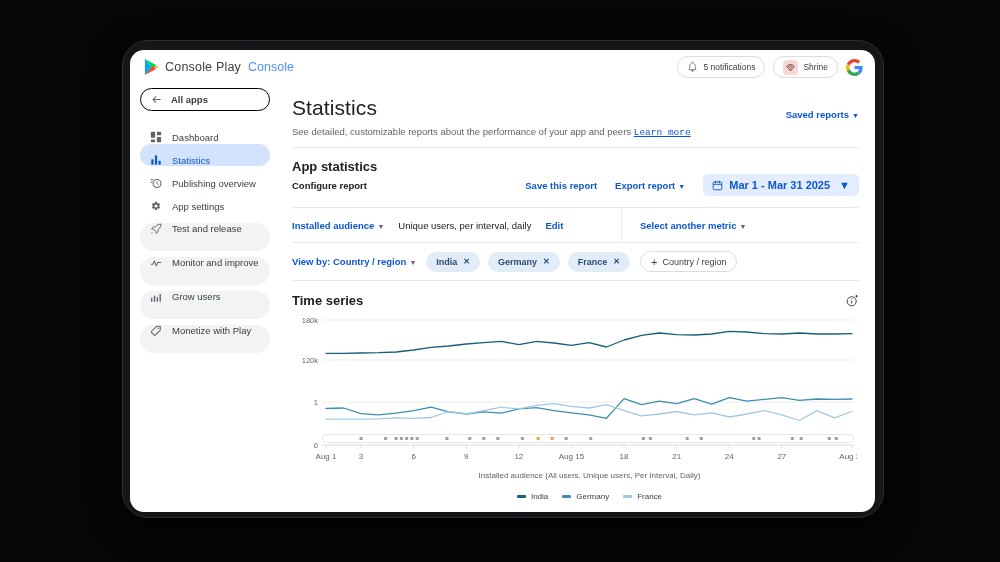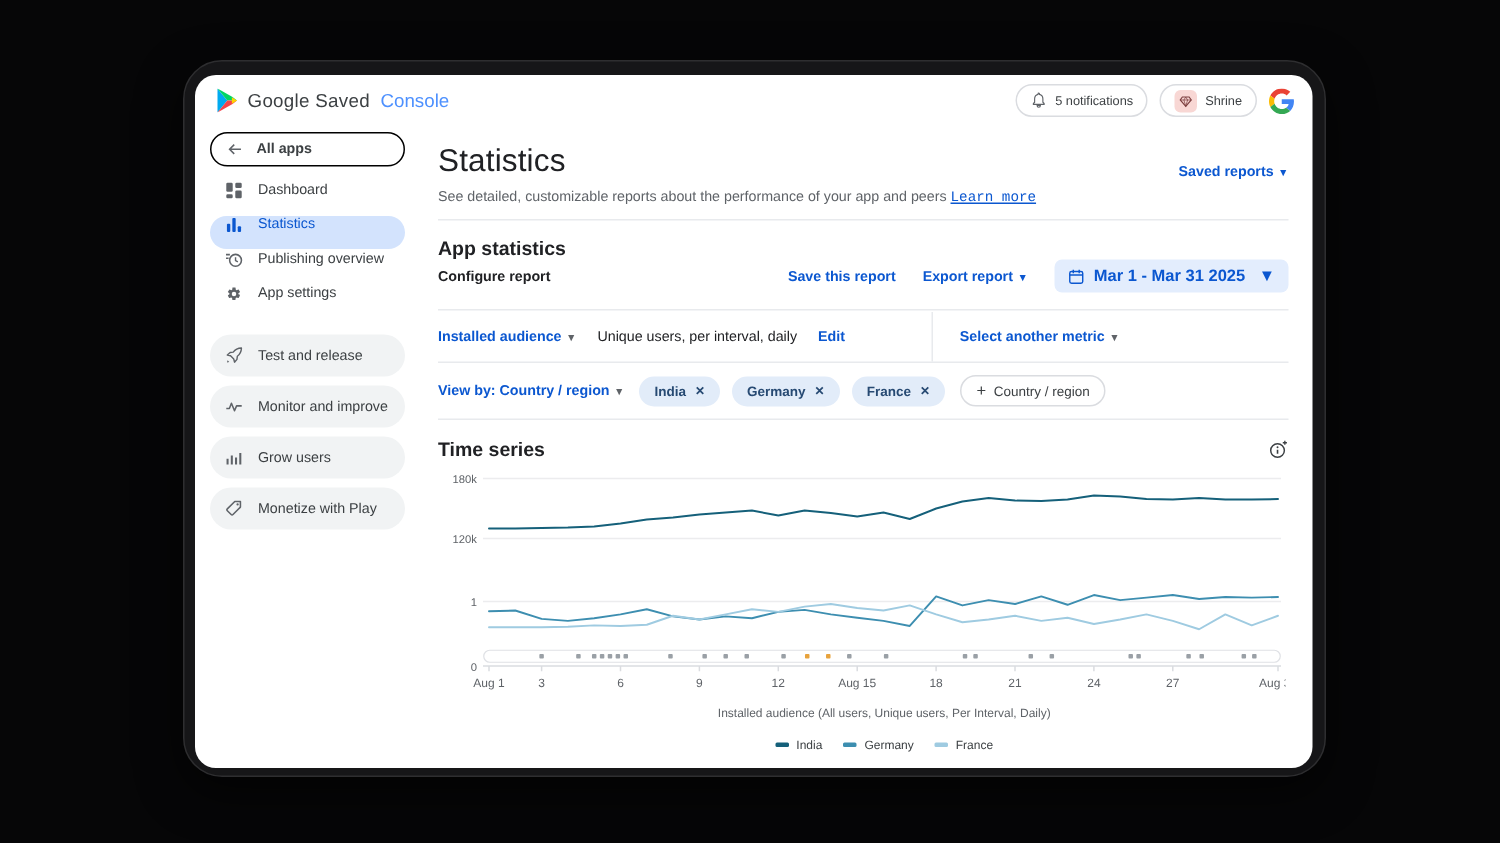--- a/index.html
+++ b/index.html
@@ -18,24 +18,24 @@
   .pill-label { font-size:8.5px; color:#3c4043; }
   .app-chip-icon { width:15px; height:15px; background:#f8d7d4; border-radius:4px; display:flex; align-items:center; justify-content:center; }
   .icon { display:inline-flex; align-items:center; justify-content:center; color:#5f6368; }
   .icon svg { display:block; }
 
   
   .body-row { display:flex; height:428px; }
   .sidebar { width:148px; padding:4px 8px 0 10px; flex:none; }
   .all-apps { display:flex; align-items:center; gap:9px; height:23px; border:1px solid #000000; border-radius:12px; padding:0 10px; margin-bottom:10px; cursor:pointer; }
   .all-apps span { font-size:9.5px; font-weight:bold; color:#3c4043; }
-  .nav-item { display:flex; align-items:flex-start; gap:10px; height:22px; border-radius:11px; padding:0 10px; font-size:9.5px; color:#3c4043; cursor:pointer; margin-bottom:1px; }
+  .nav-item { display:flex; align-items:flex-end; gap:10px; height:22px; border-radius:11px; padding:0 10px; font-size:9.5px; color:#3c4043; cursor:pointer; margin-bottom:1px; }
   .nav-item.selected { background:#d3e3fd; color:#0b57d0; }
   .nav-item.selected .icon { color:#0b57d0; }
-  .nav-group { display:flex; align-items:center; gap:10px; height:28px; border-radius:15px; padding:0 10px; font-size:9.5px; color:#3c4043; background:#f1f3f4; margin-bottom:6px; cursor:pointer; }
+  .nav-group { display:flex; align-items:flex-start; gap:10px; height:28px; border-radius:15px; padding:0 10px; font-size:9.5px; color:#3c4043; background:#f1f3f4; margin-bottom:6px; cursor:pointer; }
   .nav-gap { height:10px; }
 
   
   .main { flex:1; padding:8px 16px 0 14px; min-width:0; }
   .title-row { display:flex; align-items:flex-end; justify-content:space-between; margin-top:4px; }
   .page-title { font-size:21px; font-weight:500; color:#202124; letter-spacing:.1px; }
   .blue-link { font-size:9.5px; font-weight:bold; color:#0b57d0; cursor:pointer; white-space:nowrap; }
   .caret { font-size:7px; color:#0b57d0; margin-left:3px; }
   .caret.gray { color:#5f6368; }
   .subtitle { font-size:9.5px; color:#5f6368; margin-top:6px; }
@@ -73,21 +73,21 @@
       <div class="brand">
         <span class="icon">
           <svg width="15" height="16" viewBox="0 0 13 16">
             <path d="M0 0 L0 16 L6.5 8 Z" fill="#00aaf0"></path>
             <path d="M0 0 L6.5 8 L13 8 Z" fill="#00d563" opacity="0"></path>
             <path d="M0 0 L10 5.6 L13 8 L6.5 8 Z" fill="#00d563"></path>
             <path d="M0 16 L10 10.4 L13 8 L6.5 8 Z" fill="#f4434a"></path>
             <path d="M9.6 5.9 L13 8 L9.6 10.1 Z" fill="#ffd400"></path>
           </svg>
         </span>
-        <span class="brand-name">Google Saved</span>
+        <span class="brand-name">Console Play</span>
         <span class="brand-product">Console</span>
       </div>
       <div class="topbar-right">
         <div class="pill">
           <span class="icon">
             <svg width="11" height="12" viewBox="0 0 16 16">
                 <path d="M8 14.5c.9 0 1.6-.7 1.6-1.6H6.4c0 .9.7 1.6 1.6 1.6zm5.2-3.6l-1.2-1.2V6.4c0-2.1-1.4-3.8-3.3-4.3v-.5c0-.4-.3-.8-.7-.8s-.7.4-.7.8v.5C5.4 2.6 4 4.3 4 6.4v3.3l-1.2 1.2v.9h10.4v-.9z" fill="none" stroke="#5f6368" stroke-width="1.1"></path>
               </svg>
           </span>
           <span class="pill-label">5 notifications</span>

